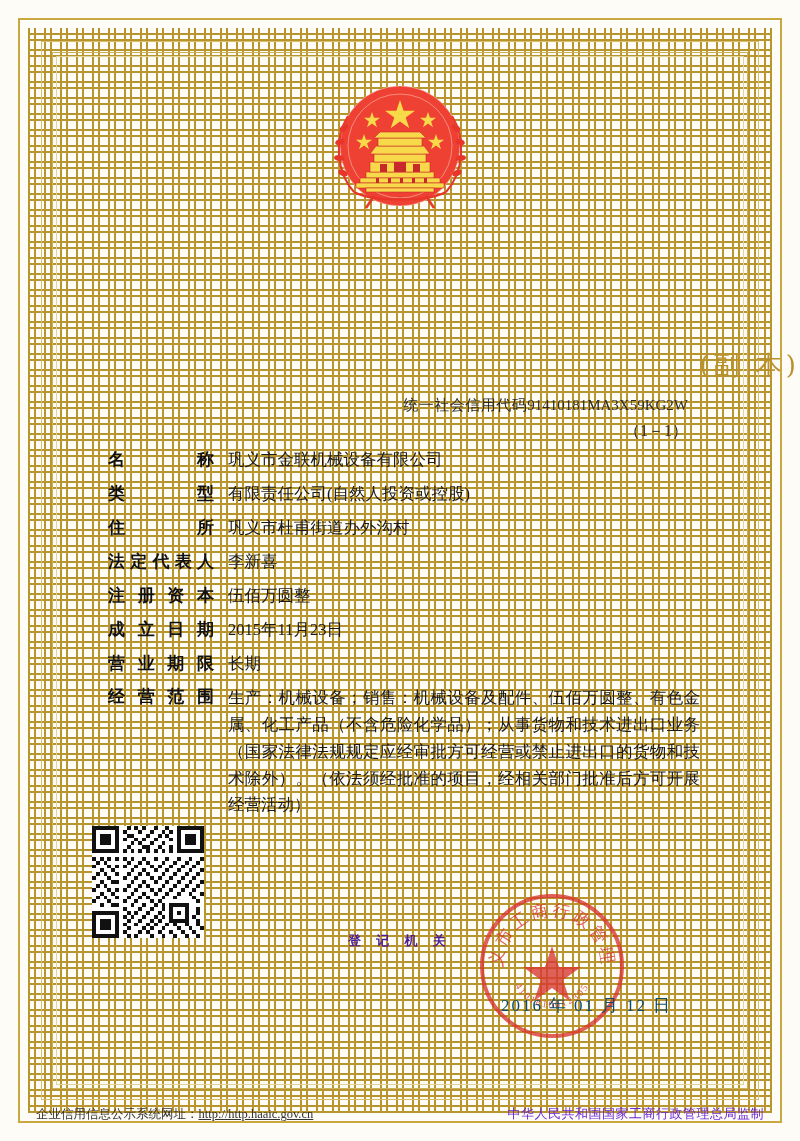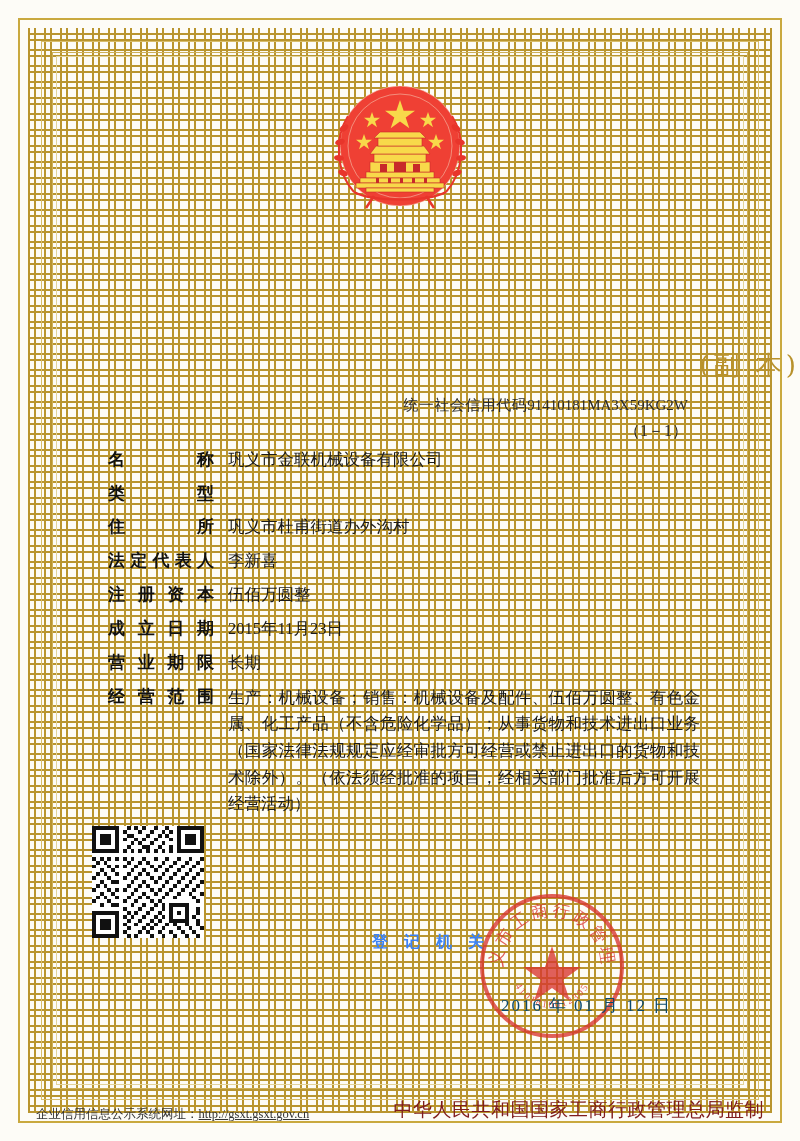--- a/index.html
+++ b/index.html
@@ -171,25 +171,25 @@
     position: absolute;
     left: 92px;
     top: 826px;
     width: 112px;
     height: 112px;
   }
 
   
   .reg-auth {
     position: absolute;
-    left: 372px;
+    left: 348px;
     top: 932px;
-    font-size: 16px;
+    font-size: 13px;
     font-weight: bold;
-    color: #3b82f6;
+    color: #4c1d95;
     letter-spacing: 6px;
   }
   .reg-date {
     position: absolute;
     left: 498px;
     top: 994px;
     font-size: 17px;
     color: #0c4a6e;
     letter-spacing: 2px;
     white-space: nowrap;
@@ -212,22 +212,22 @@
     left: 36px;
     bottom: 18px;
     font-size: 12.5px;
     color: #333;
   }
   .footer-left .url { text-decoration: underline; }
   .footer-right {
     position: absolute;
     right: 36px;
     bottom: 18px;
-    font-size: 19px;
-    color: #7f1d1d;
+    font-size: 13px;
+    color: #6d28d9;
     letter-spacing: 0.5px;
   }
 </style>
 </head>
 <body>
 
 <div class="page">
 
   <div class="frame-outer"></div>
   <div class="frame-greek"></div>
@@ -322,20 +322,21 @@
       <div class="field-value">巩义市金联机械设备有限公司</div>
     </div>
 
     <div class="field-row">
       <div class="field-label">
         <span class="label-sp">
             <span>类</span>
             <span>型</span>
           </span>
       </div>
+      <div class="field-value">有限责任公司(自然人投资或控股)</div>
     </div>
 
     <div class="field-row">
       <div class="field-label">
         <span class="label-sp">
             <span>住</span>
             <span>所</span>
           </span>
       </div>
       <div class="field-value">巩义市杜甫街道办外沟村</div>
@@ -661,17 +662,17 @@
       </text>
       <polygon points="76,56 83,77 105,77 87,90 94,111 76,98 58,111 65,90 47,77 69,77" fill="#d8352f"></polygon>
     </svg>
   </div>
 
   <div class="reg-date">
     <span>2016</span><span>年</span><span>01</span><span>月</span><span>12</span><span>日</span>
   </div>
 
   <div class="footer-left">
-    <span>企业信用信息公示系统网址：</span><span class="url">http://gsxt.gsxt.gov.cn</span>
+    <span>企业信用信息公示系统网址：</span><span class="url">http://http.haaic.gov.cn</span>
   </div>
   <div class="footer-right">中华人民共和国国家工商行政管理总局监制</div>
 
 </div>
 
 </body></html>

